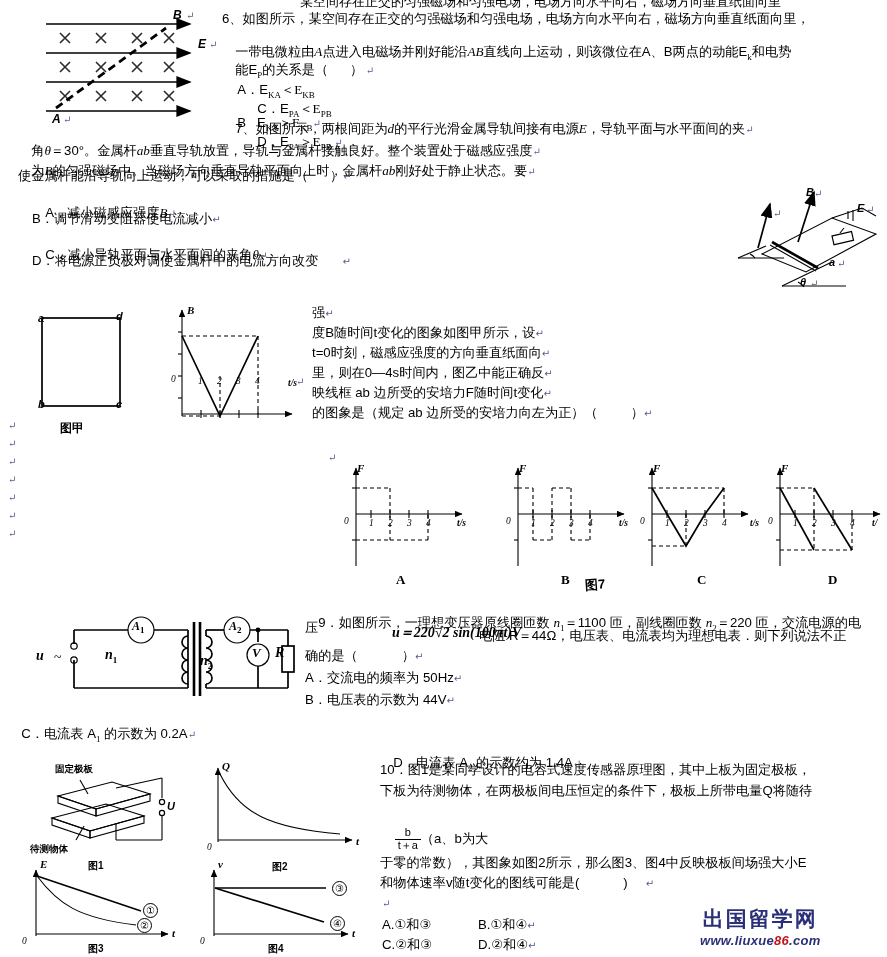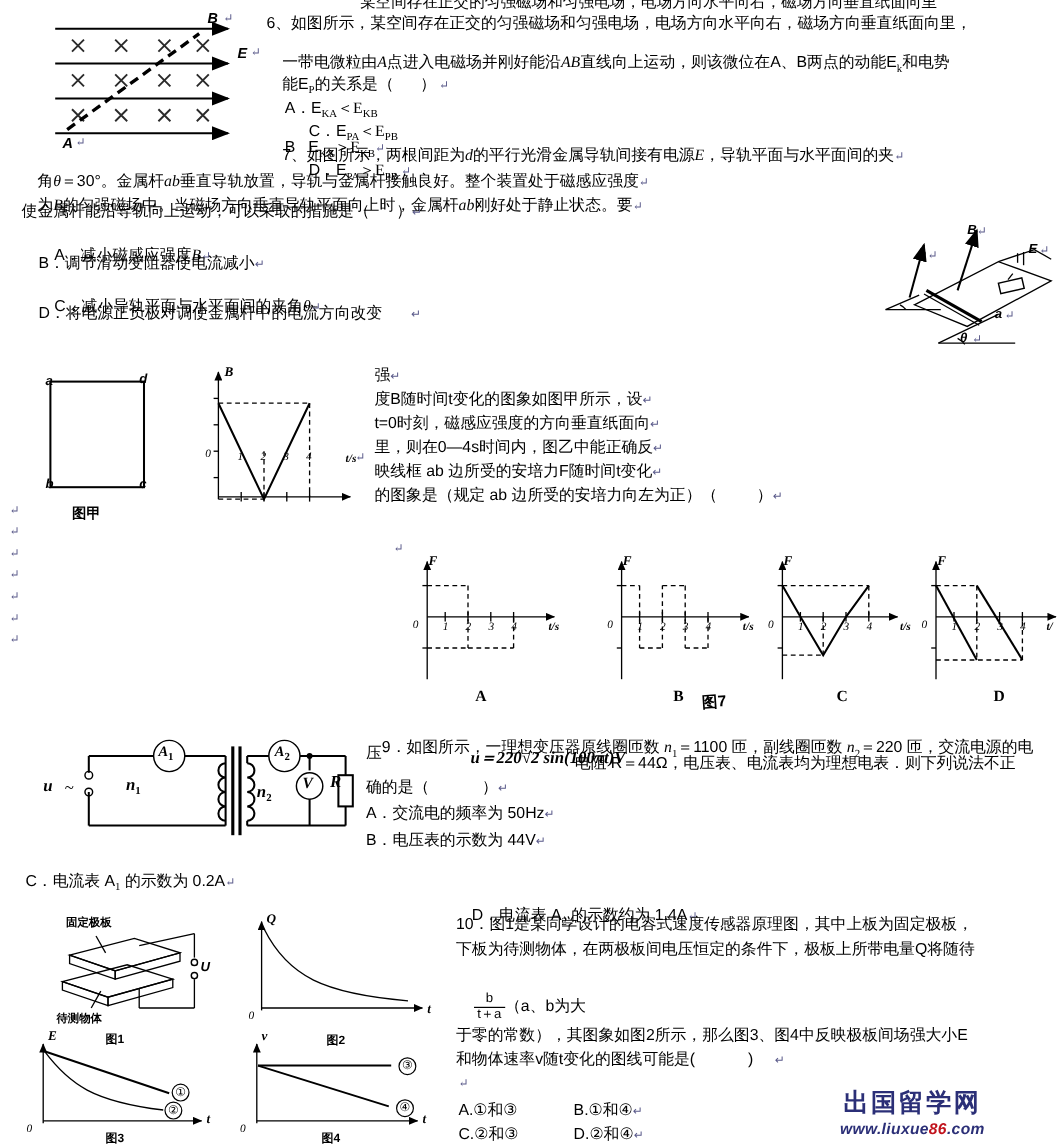--- a/index.html
+++ b/index.html
@@ -366,21 +366,21 @@
 
     <rect class="ln2" x="234" y="48" width="12" height="26" fill="#fff"></rect>
   </svg>
   <div class="txt it" style="left:36px; top:648px; font-size:14px; font-weight:bold;">u</div>
   <div class="txt" style="left:54px; top:650px; font-size:14px;">~</div>
   <div class="txt" style="left:132px; top:620px; font-size:12px; font-weight:bold; font-family:'Liberation Serif',serif;"><span class="it">A</span><span class="sub">1</span></div>
   <div class="txt" style="left:229px; top:620px; font-size:12px; font-weight:bold; font-family:'Liberation Serif',serif;"><span class="it">A</span><span class="sub">2</span></div>
   <div class="txt it" style="left:252px; top:646px; font-size:13px; font-weight:bold;">V</div>
   <div class="txt it" style="left:275px; top:645px; font-size:14px; font-weight:bold;">R</div>
   <div class="txt" style="left:105px; top:647px; font-size:14px; font-weight:bold; font-family:'Liberation Serif',serif;"><span class="it">n</span><span class="sub">1</span></div>
-  <div class="txt" style="left:200px; top:653px; font-size:14px; font-weight:bold; font-family:'Liberation Serif',serif;padding-left:14px;"><span class="it">n</span><span class="sub">2</span></div>
+  <div class="txt" style="left:200px; top:653px; font-size:14px; font-weight:bold; font-family:'Liberation Serif',serif;"><span class="it">n</span><span class="sub">2</span></div>
 
   <div class="txt" style="left:305px; top:600px;">
     <span class="cn">9．如图所示，一理想变压器原线圈匝数 </span><span class="it">n</span><span class="sub">1</span><span class="cn">＝1100 匝，副线圈匝数 </span><span class="it">n</span><span class="sub">2</span><span class="cn">＝220 匝，交流电源的电</span>
   </div>
   <div class="txt cn" style="left:305px; top:620px;">压</div>
 
   <div class="txt it" style="left:392px; top:625px; font-size:14px; font-weight:bold; font-family:'Liberation Serif',serif;">u＝220√2 sin(100πt)V</div>
   <div class="txt cn" style="left:455px; top:628px;margin-left:24px;">电阻 R＝44Ω，电压表、电流表均为理想电表．则下列说法不正</div>
   <div class="txt cn" style="left:305px; top:648px;"><span>确的是（            ）</span><span class="pilcrow">↵</span></div>
   <div class="txt cn" style="left:305px; top:670px;"><span>A．交流电的频率为 50Hz</span><span class="pilcrow">↵</span></div>
@@ -421,21 +421,21 @@
     <line class="ln" x1="86" y1="20" x2="132" y2="10"></line>
     <line class="ln" x1="132" y1="10" x2="132" y2="30"></line>
     <line class="ln" x1="132" y1="48" x2="132" y2="72"></line>
     <line class="ln" x1="132" y1="72" x2="86" y2="72"></line>
     <line class="ln" x1="86" y1="72" x2="86" y2="56"></line>
 
     <circle class="nf" cx="132" cy="34" r="2.6"></circle>
     <circle class="nf" cx="132" cy="45" r="2.6"></circle>
   </svg>
   <div class="figlabel cn" style="left:55px; top:763px; font-size:9.5px;">固定极板</div>
-  <div class="figlabel cn" style="left:30px; top:843px; font-size:9.5px;margin-left:17px;">待测物体</div>
+  <div class="figlabel cn" style="left:30px; top:843px; font-size:9.5px;">待测物体</div>
   <div class="figlabel it" style="left:167px; top:800px; font-size:11px;">U</div>
   <div class="figlabel cn" style="left:88px; top:859px; font-size:10px;">图1</div>
 
   <svg style="left:200px; top:762px;" width="170" height="100" viewBox="0 0 170 100">
     <line class="ln" x1="18" y1="78" x2="152" y2="78" marker-end="url(#arS)"></line>
     <line class="ln" x1="18" y1="80" x2="18" y2="6" marker-end="url(#arS)"></line>
     <path class="ln" d="M20 12 C40 52, 70 66, 140 72" fill="none"></path>
   </svg>
   <div class="axlabel" style="position:absolute; left:222px; top:760px;">Q</div>
   <div class="ticklab" style="position:absolute; left:207px; top:842px;">0</div>

